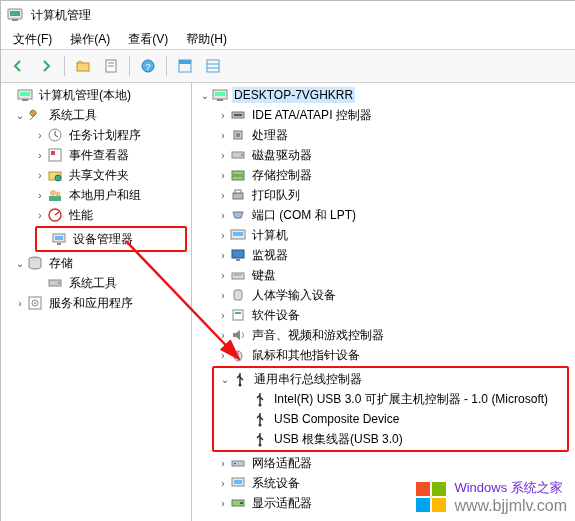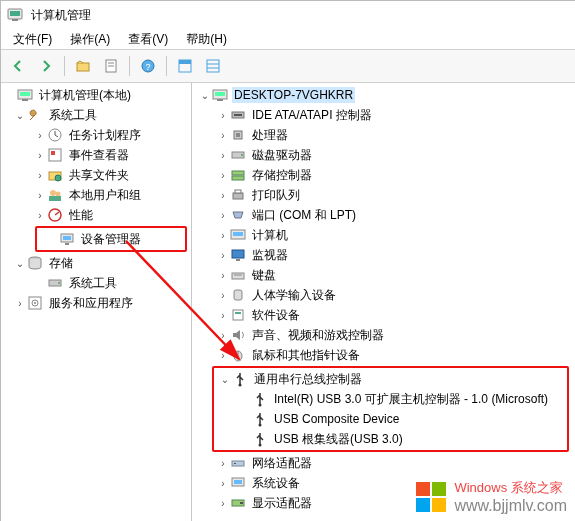--- a/index.html
+++ b/index.html
@@ -126,21 +126,21 @@
     position: absolute;
     right: 8px;
     bottom: 6px;
     display: flex;
     align-items: center;
     gap: 6px;
     pointer-events: none;
   }
   .watermark-text {
     font-size: 13px;
-    color: #ef4444;
+    color: #6d28d9;
   }
   .watermark-sub {
     font-size: 16px;
     color: #888;
     display: block;
   }
   .arrow-svg {
     position: absolute;
     left: 0; top: 0;
     width: 575px;
@@ -278,21 +278,21 @@
       <div class="tree-row" style="padding-left:32px">
         <span class="twisty">›</span>
         <svg class="row-icon" viewBox="0 0 16 16">
             <circle cx="8" cy="8" r="6" fill="none" stroke="#c33" stroke-width="1.5"></circle>
             <path d="M8 8 L12 5" stroke="#c33" stroke-width="1.5"></path>
           </svg>
         <span class="label">性能</span>
       </div>
 
       <div class="hl-red" style="margin:1px 4px 1px 34px; padding:1px 0;">
-        <div class="tree-row" style="padding-left:8px">
+        <div class="tree-row" style="padding-left:0">
           <span class="twisty empty">›</span>
           <svg class="row-icon" viewBox="0 0 16 16">
               <rect x="2" y="3" width="12" height="8" fill="#e8e8e8" stroke="#888"></rect>
               <rect x="4" y="5" width="8" height="4" fill="#6bf"></rect>
               <rect x="6" y="12" width="4" height="2" fill="#888"></rect>
             </svg>
           <span class="label">设备管理器</span>
         </div>
       </div>
 

